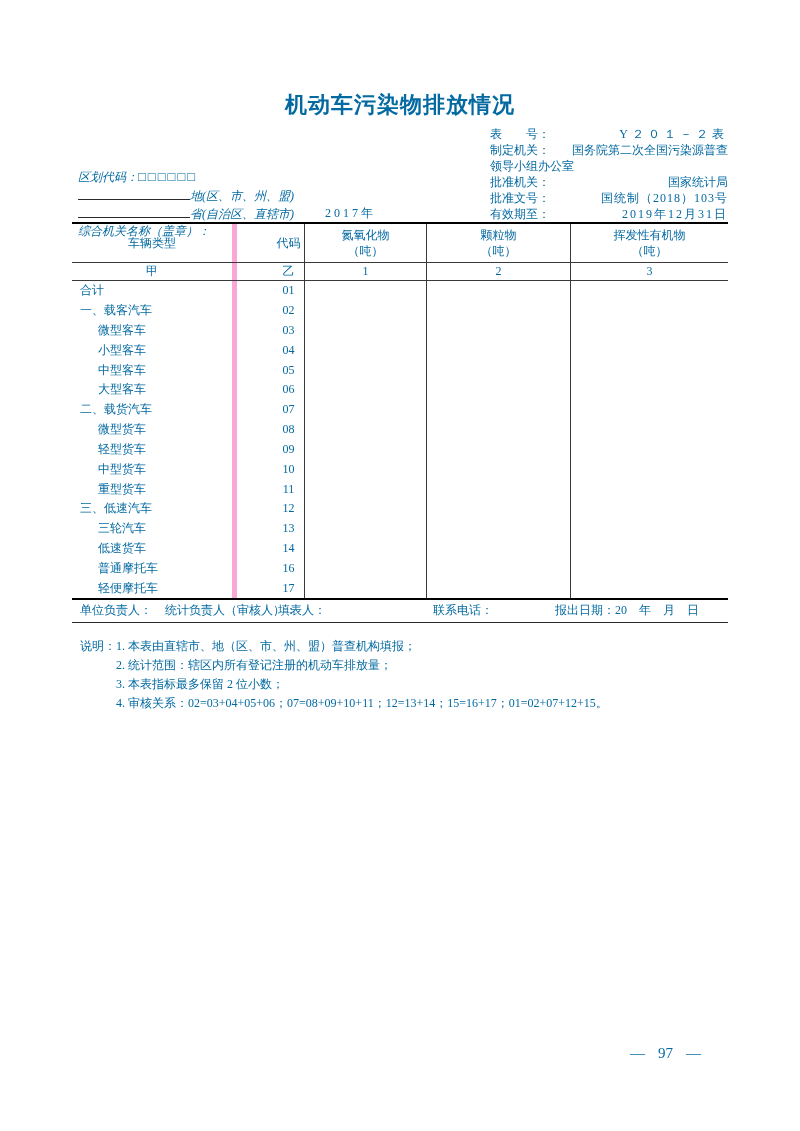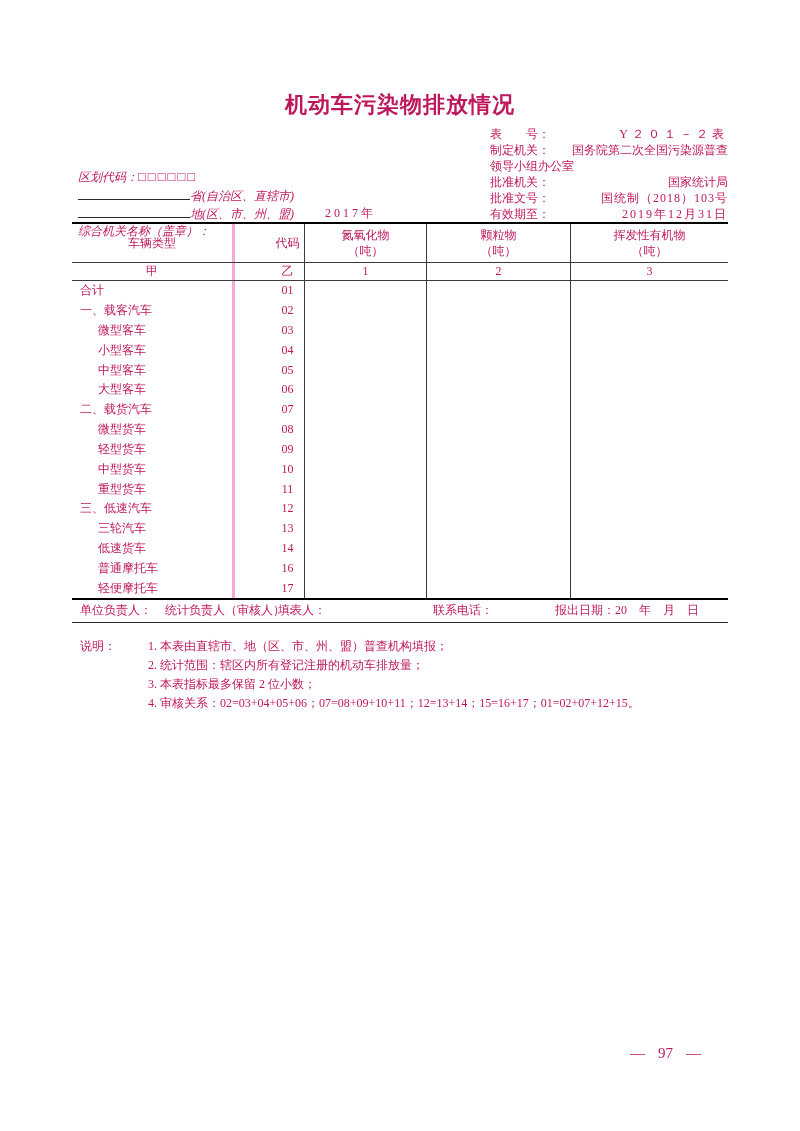--- a/index.html
+++ b/index.html
@@ -1,19 +1,19 @@
 <!DOCTYPE html>
 <html><head>
 <meta charset="utf-8">
 <style>
   html,body{margin:0;padding:0;background:#fff;}
   .page{
     position:relative;width:800px;height:1131px;background:#ffffff;
     font-family:"Liberation Serif","DejaVu Serif",serif;
-    color:#be185d;font-size:12px;overflow:hidden;margin:0 auto;
+    color:#0369a1;font-size:12px;overflow:hidden;margin:0 auto;
   }
   .title{
     position:absolute;left:0;right:0;top:90px;margin:0;
     text-align:center;font-size:22px;font-weight:bold;letter-spacing:1px;
   }
   
   .meta-right{position:absolute;left:490px;top:110px;width:238px;margin-top:16px;}
   .mr-row{display:flex;justify-content:space-between;height:16px;line-height:16px;white-space:nowrap;}
   .mr-row.right-only{justify-content:flex-start;}
   
@@ -27,41 +27,41 @@
   .ls3{letter-spacing:3px;}
   .ls4{letter-spacing:4px;}
   
   .form-table{
     position:absolute;left:72px;top:222px;width:656px;
     border-top:2px solid #000;border-bottom:2px solid #000;
   }
   .trow,.thead-row1,.thead-row2{display:flex;width:656px;}
   .cell{box-sizing:border-box;overflow:hidden;white-space:nowrap;}
   .col1{width:160px;}
-  .col2{width:72px;border-left:3px solid #f9a8d4;padding-left:36px;}
+  .col2{width:72px;border-left:5px solid #f9a8d4;padding-left:36px;}
   .col3{width:122px;border-left:1px solid #3a3a3a;}
   .col4{width:144px;border-left:1px solid #3a3a3a;}
   .col5{width:158px;border-left:1px solid #3a3a3a;}
   .thead-row1{height:38px;border-bottom:1px solid #3a3a3a;}
   .thead-row1 .cell{display:flex;flex-direction:column;align-items:center;justify-content:center;line-height:16px;}
   .thead-row2{height:17px;border-bottom:1px solid #3a3a3a;}
   .thead-row2 .cell{text-align:center;line-height:17px;}
   .tbody{display:flex;flex-direction:column;height:317px;}
   .trow{flex:1;}
   .trow .cell{display:flex;align-items:center;}
   .label-cell{justify-content:flex-start;}
   .label-cell.indent0{padding-left:8px;}
   .label-cell.indent1{padding-left:26px;}
   .code-cell{justify-content:center;}
   
   .sign-row{position:absolute;left:72px;top:599px;width:656px;height:23px;border-bottom:1px solid #2a2a2a;}
   .sign-row span{position:absolute;top:0;height:23px;line-height:23px;white-space:nowrap;}
   .sp1{left:8px;}  .sp2{left:93px;} .sp3{left:206px;} .sp4{left:361px;} .sp5{left:483px;}
   
-  .notes{position:absolute;left:80px;top:637px;display:flex;align-items:flex-start;gap:32px;}
+  .notes{position:absolute;left:80px;top:637px;display:flex;align-items:flex-start;}
   .notes-label{line-height:19px;white-space:nowrap;}
   .note-item{line-height:19px;white-space:nowrap;}
   
   .pageno{position:absolute;top:1045px;left:630px;display:flex;align-items:center;gap:13px;font-size:15px;}
 </style>
 </head>
 <body>
 
 <div class="page">
 
@@ -91,24 +91,24 @@
       <span>有效期至：</span>
       <span class="ls2">2019年12月31日</span>
     </div>
   </div>
 
   <div class="meta-left">
     <div class="ml-row">
       <span>区划代码：</span><span class="boxes">□□□□□□</span>
     </div>
     <div class="ml-row">
+      <span class="blank"></span><span>地(区、市、州、盟)</span>
+    </div>
+    <div class="ml-row">
       <span class="blank"></span><span>省(自治区、直辖市)</span>
-    </div>
-    <div class="ml-row">
-      <span class="blank"></span><span>地(区、市、州、盟)</span>
     </div>
     <div class="ml-row">
       <span>综合机关名称（盖章）：</span>
     </div>
   </div>
   <span class="year ls3">2017年</span>
 
   <div class="form-table">
     <div class="thead-row1">
       <div class="cell col1">

